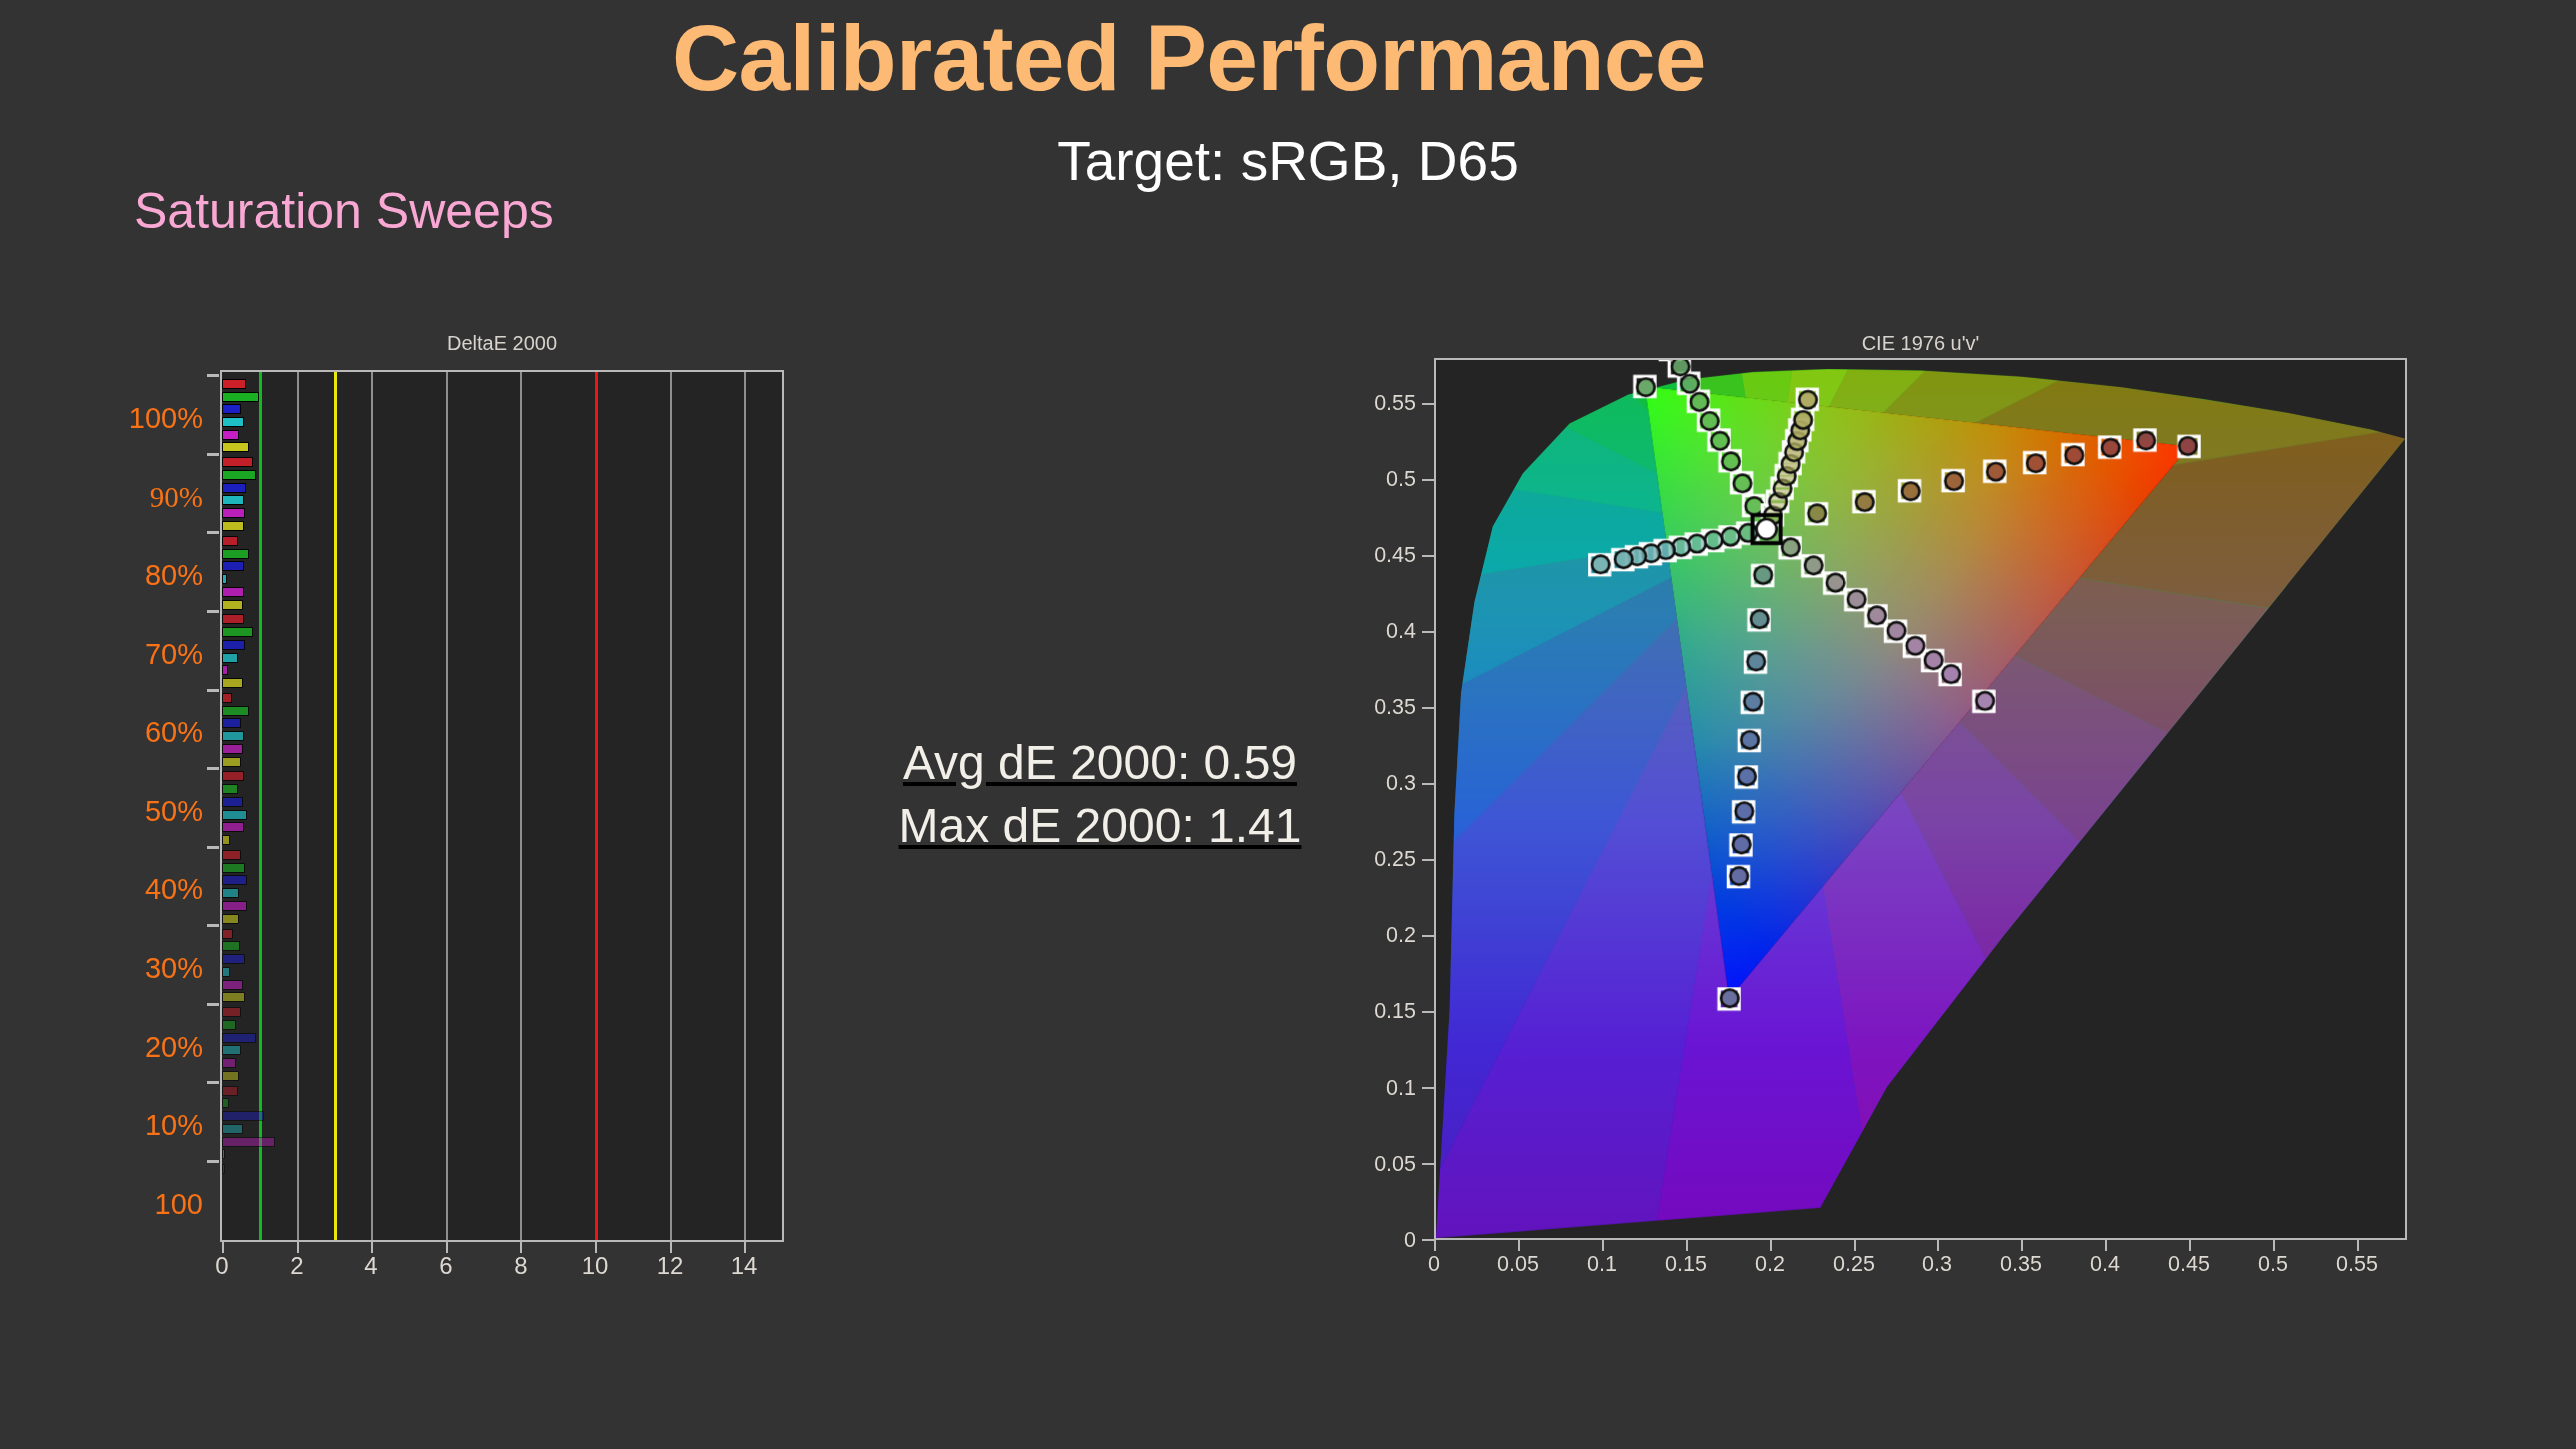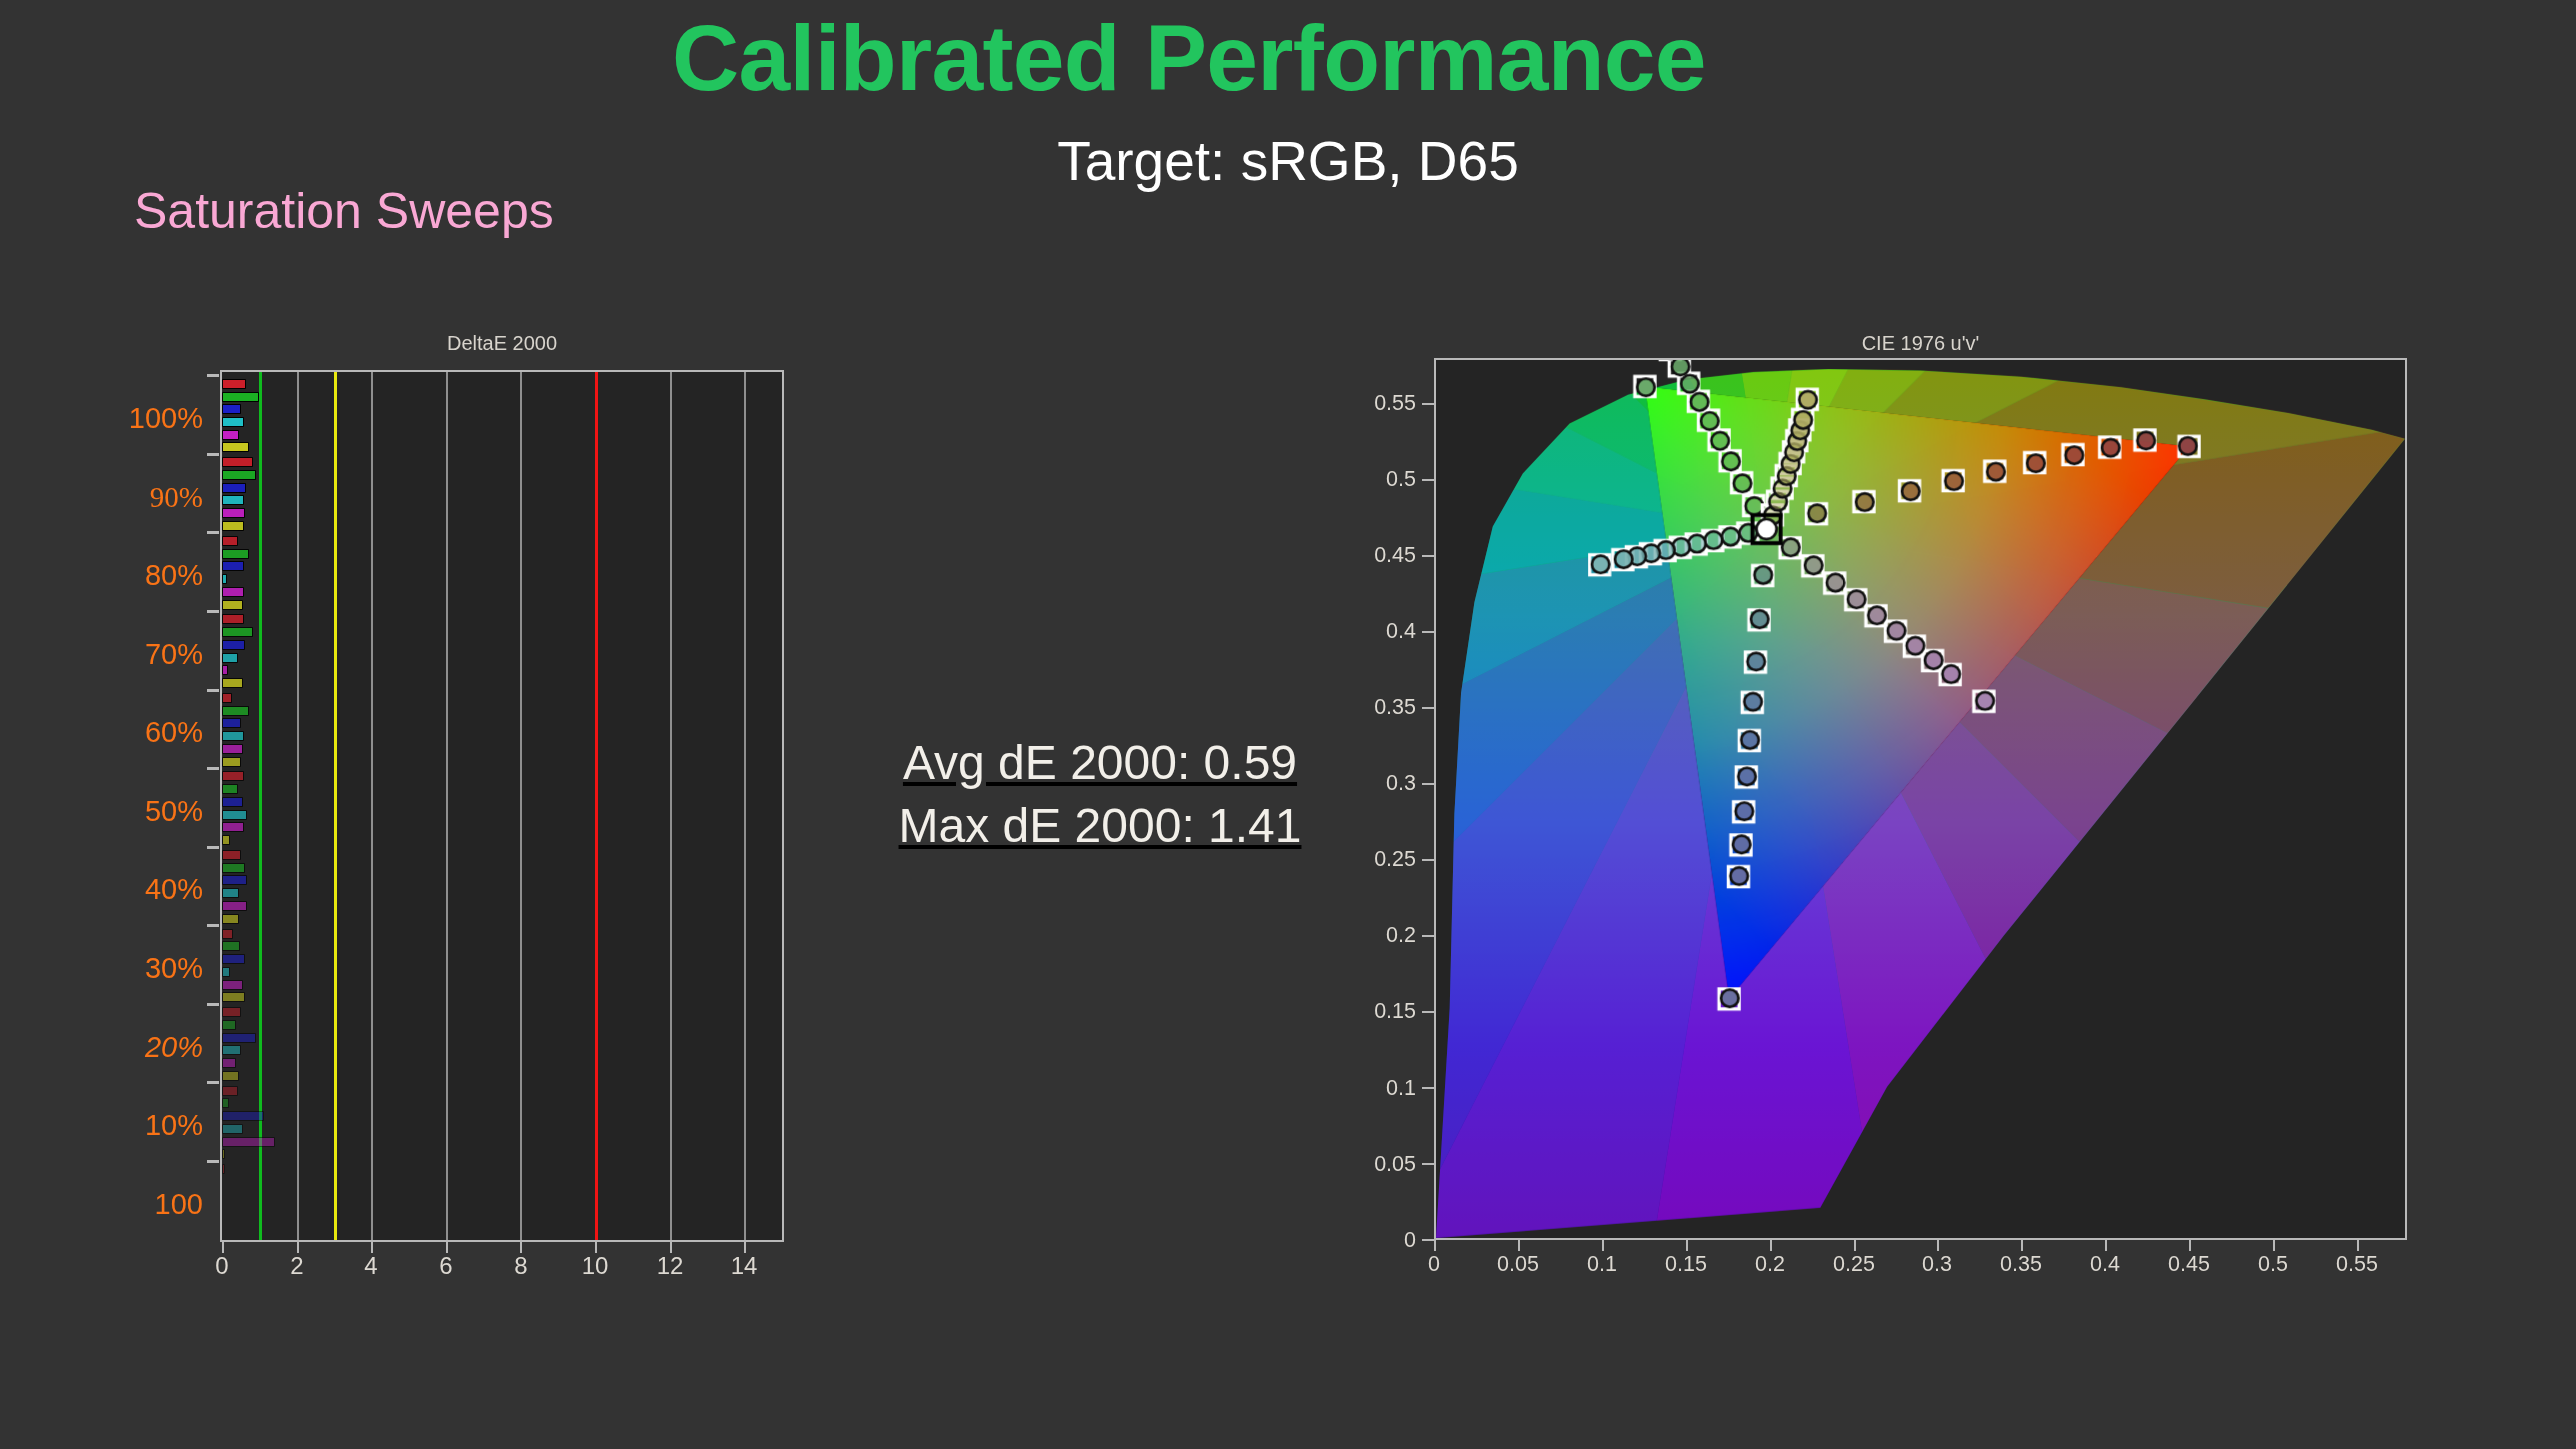--- a/index.html
+++ b/index.html
@@ -7,21 +7,21 @@
     width: 2576px; height: 1449px;
     background: #333333;
     font-family: "Liberation Sans", sans-serif;
     overflow: hidden;
   }
   #root { position: relative; width: 2576px; height: 1449px; background: #333333; }
 
   
   .main-title {
     position: absolute; left: 0; top: 12px; width: 2378px;
-    text-align: center; color: #22c55e;
+    text-align: center; color: #fdba74;
     font-size: 93px; font-weight: bold; letter-spacing: -0.7px;
     line-height: 1.0;
   }
   .sub-title {
     position: absolute; left: 0; top: 134px; width: 2576px;
     text-align: center; color: #ffffff;
     font-size: 55px; font-weight: 400; line-height: 1.0;
   }
   .section-title {
     position: absolute; left: 134px; top: 186px;
@@ -164,21 +164,21 @@
       <div class="de-ylab" style="left: 109px; top: 640px;">70%</div>
       <div class="tick-mark" style="left: 207px; top: 610px; width: 12px; height: 2.7px;"></div>
       <div class="de-ylab" style="left: 109px; top: 718px;">60%</div>
       <div class="tick-mark" style="left: 207px; top: 689px; width: 12px; height: 2.7px;"></div>
       <div class="de-ylab" style="left: 109px; top: 797px;">50%</div>
       <div class="tick-mark" style="left: 207px; top: 767px; width: 12px; height: 2.7px;"></div>
       <div class="de-ylab" style="left: 109px; top: 875px;">40%</div>
       <div class="tick-mark" style="left: 207px; top: 846px; width: 12px; height: 2.7px;"></div>
       <div class="de-ylab" style="left: 109px; top: 954px;">30%</div>
       <div class="tick-mark" style="left: 207px; top: 924px; width: 12px; height: 2.7px;"></div>
-      <div class="de-ylab" style="left: 109px; top: 1033px; font-style: italic;">20%</div>
+      <div class="de-ylab" style="left: 109px; top: 1033px;">20%</div>
       <div class="tick-mark" style="left: 207px; top: 1003px; width: 12px; height: 2.7px;"></div>
       <div class="de-ylab" style="left: 109px; top: 1111px;">10%</div>
       <div class="tick-mark" style="left: 207px; top: 1081px; width: 12px; height: 2.7px;"></div>
       <div class="de-ylab" style="left: 109px; top: 1190px;">100</div>
       <div class="tick-mark" style="left: 207px; top: 1160px; width: 12px; height: 2.7px;"></div>
     </div>
   <div id="de-xlabels">
       <div class="de-xlab" style="left: 195px; top: 1254px;">0</div>
       <div class="tick-mark" style="left: 222px; top: 1242px; width: 2px; height: 10.7px;"></div>
       <div class="de-xlab" style="left: 270px; top: 1254px;">2</div>

